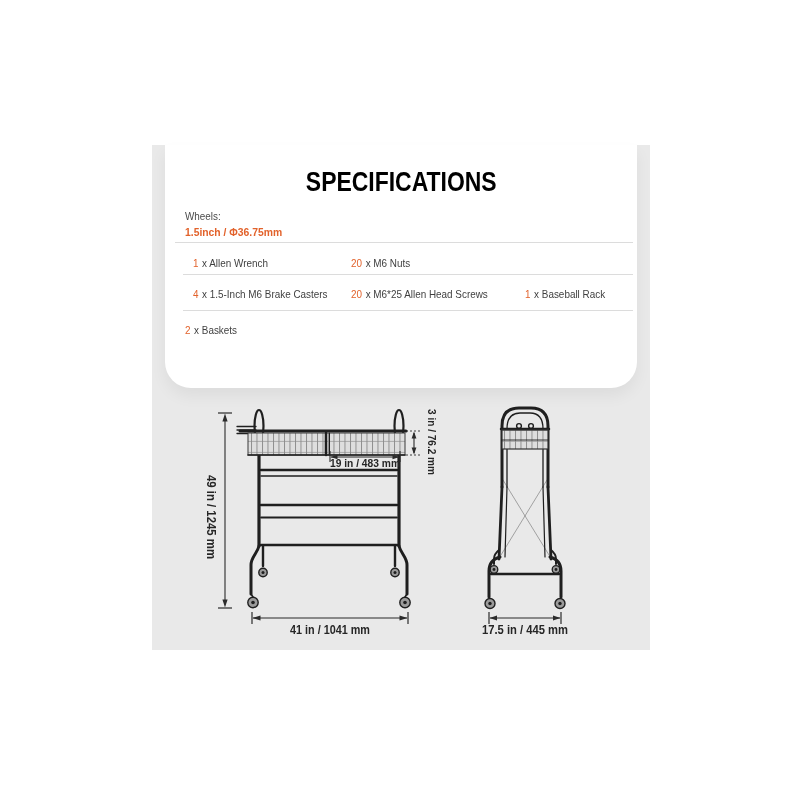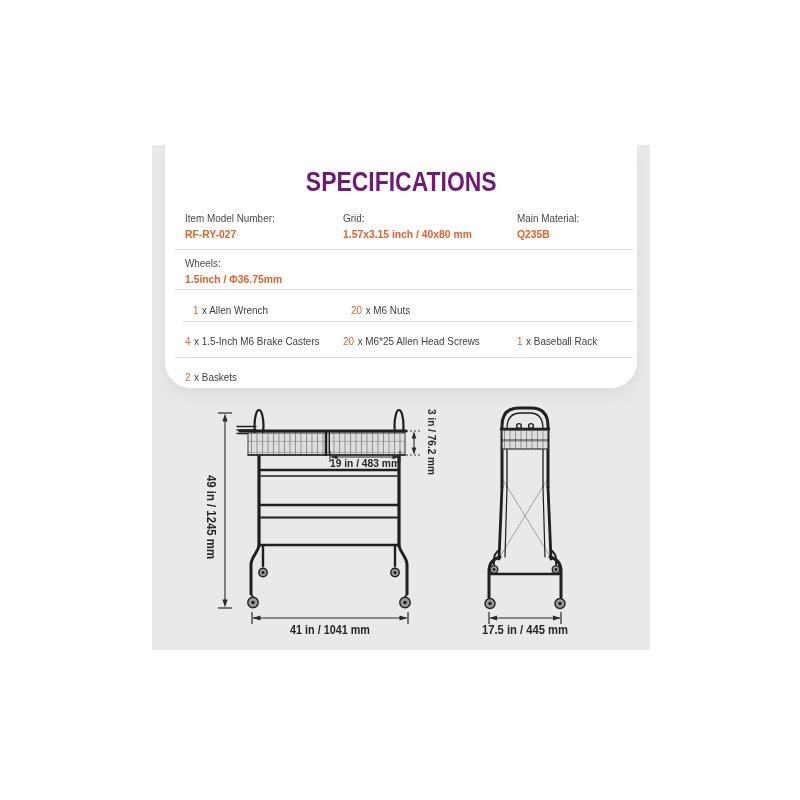--- a/index.html
+++ b/index.html
@@ -13,32 +13,32 @@
     background:#e9e9e9;
   }
   
   .card{
     position:absolute;left:13px;top:0;width:472px;height:243px;
     background:#ffffff;border-radius:0 0 26px 26px;
     box-shadow:0 8px 16px rgba(0,0,0,0.055);
   }
   .card h1{
     margin:0;padding-top:23px;display:flex;justify-content:center;
-    font-size:27px;line-height:28px;font-weight:800;color:#701a75;letter-spacing:0;
+    font-size:27px;line-height:28px;font-weight:800;color:#000000;letter-spacing:0;
   }
   .card h1 .cond{transform:scaleX(.85);transform-origin:50% 50%;}
   .spec-table{position:absolute;left:20px;right:8px;top:58px;}
   .srow{position:relative;display:grid;grid-template-columns:158px 174px 1fr;}
   .srow:not(:last-child)::after{
     content:"";position:absolute;left:-10px;right:-4px;bottom:0;height:1px;background:#dcdcdc;
   }
   .r1{padding:8px 0;}
   .r2{padding:6px 0 3px;gap:7px;}
   .r3{padding:10px 0 4px;margin-left:8px;}
-  .r4{padding:9px 0;}
+  .r4{padding:9px 0;margin-left:8px;}
   .r5{padding:9px 0;}
   .cond{display:inline-block;white-space:nowrap;transform:scaleX(.9);transform-origin:0 50%;}
   .lbl{display:block;font-size:11px;line-height:15px;color:#4a4a4a;}
   .val{display:block;font-size:11.5px;line-height:16px;font-weight:bold;color:#e2622b;}
   .item{font-size:11px;line-height:15px;color:#3f3f3f;}
   .qty{color:#e2622b;margin-right:4px;}
   .span2{grid-column:2 / 4;}
   
   svg.diagram{position:absolute;left:0;top:0;width:498px;height:505px;}
   svg.diagram text{
@@ -50,34 +50,20 @@
 
 <div class="panel">
 
   <div class="card">
     <h1>
         <span class="cond">SPECIFICATIONS</span>
       </h1>
 
     <div class="spec-table">
 
-      <div class="srow r1">
-        <div>
-          <span class="lbl cond">Item Model Number:</span>
-          <span class="val cond">RF-RY-027</span>
-        </div>
-        <div>
-          <span class="lbl cond">Grid:</span>
-          <span class="val cond">1.57x3.15 inch / 40x80 mm</span>
-        </div>
-        <div>
-          <span class="lbl cond">Main Material:</span>
-          <span class="val cond">Q235B</span>
-        </div>
-      </div>
 
       <div class="srow r2">
         <div>
           <span class="lbl cond">Wheels:</span>
           <span class="val cond">1.5inch / Φ36.75mm</span>
         </div>
       </div>
 
       <div class="srow r3">
         <div><span class="item cond"><span class="qty">1</span><span>x Allen Wrench</span></span></div>

